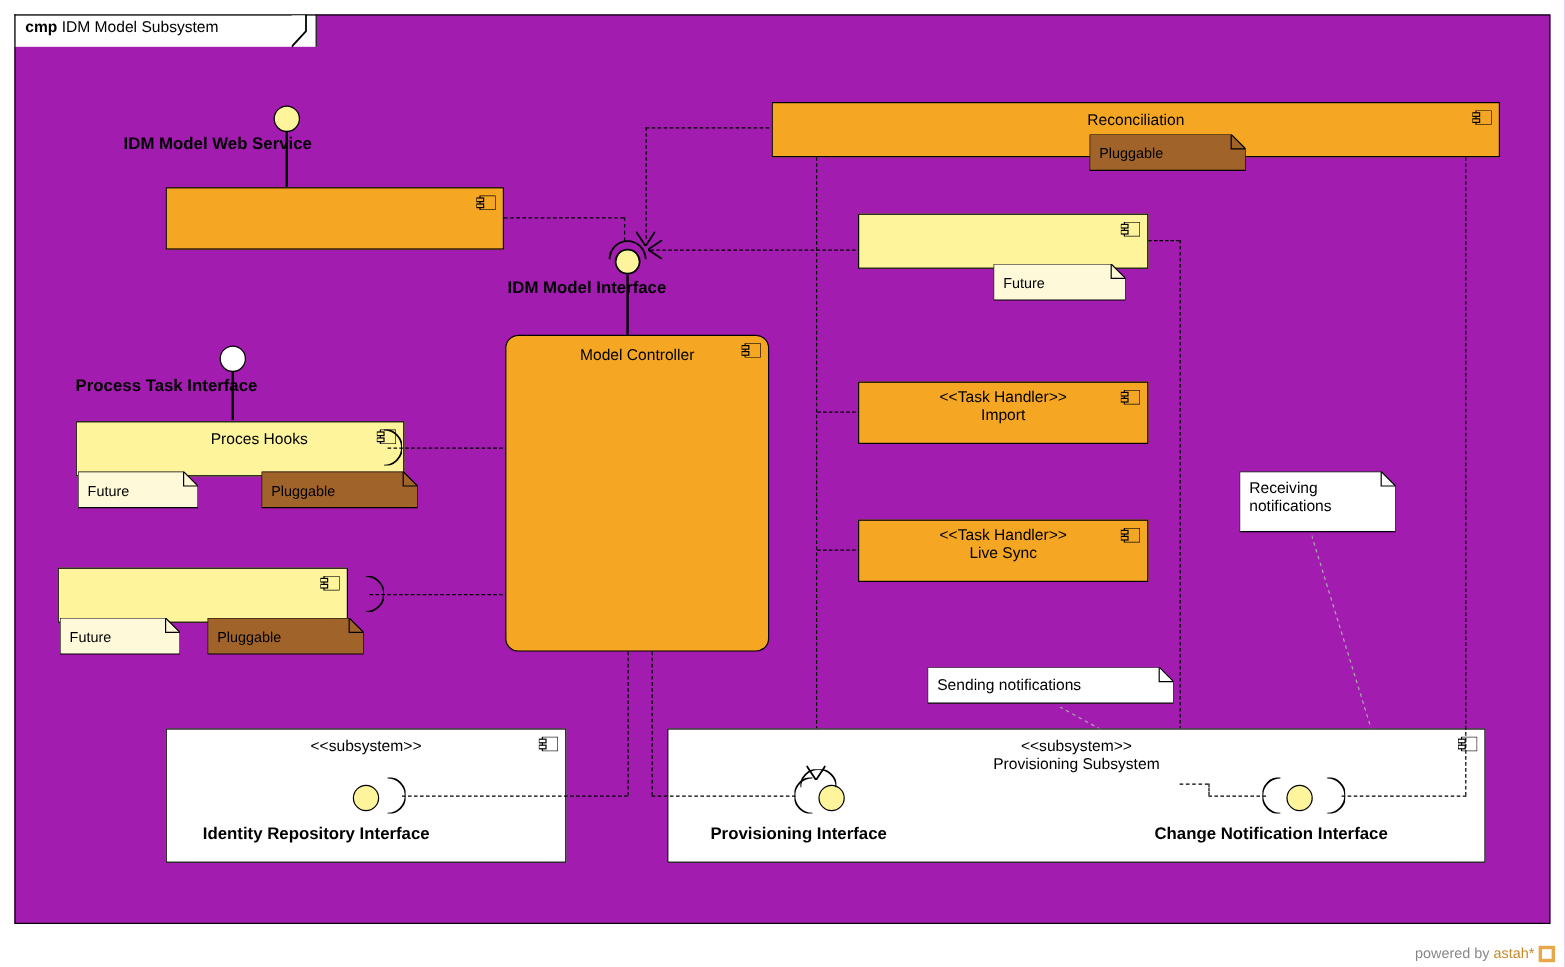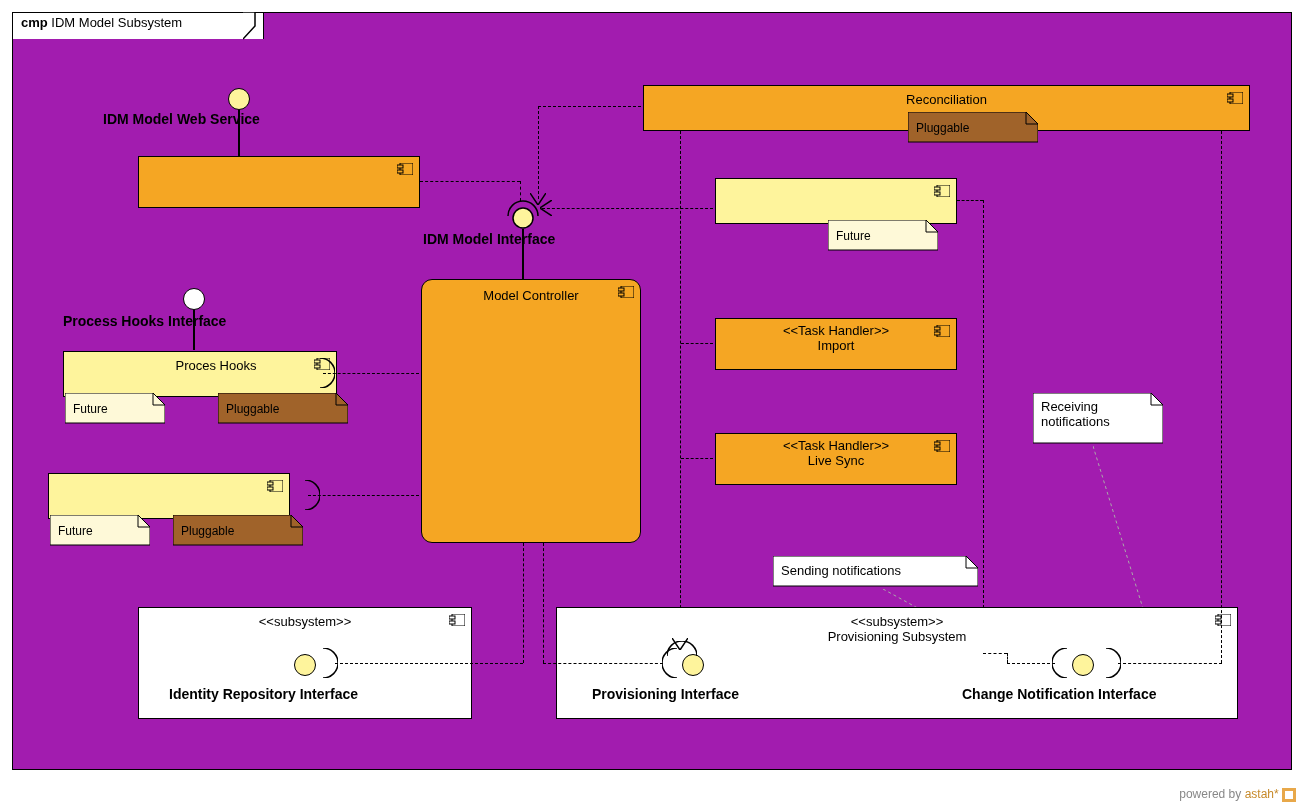--- a/index.html
+++ b/index.html
@@ -120,21 +120,21 @@
     <div style="padding-top:8px;">Model Controller</div>
     <svg class="comp-icon comp-svg" viewBox="0 0 16 12">
         <rect x="3" y="0" width="13" height="12" fill="none" stroke="#000"></rect>
         <rect x="0" y="2" width="6" height="3" fill="#f5a623" stroke="#000"></rect>
         <rect x="0" y="7" width="6" height="3" fill="#f5a623" stroke="#000"></rect>
       </svg>
   </div>
 
   <div class="lollipop-circle" style="left:170px; top:275px; background:#fff;"></div>
   <div class="lollipop-stick" style="left:180px; top:297px; width:1.5px; height:40px;"></div>
-  <div class="label" style="left:50px; top:300px;">Process Hooks Interface</div>
+  <div class="label" style="left:50px; top:300px;">Process Task Interface</div>
 
   <div class="comp comp-yellow" style="left:50px; top:338px; width:240px; height:44px;padding-left:32px;">
     <div style="padding-top:6px;">Proces Hooks</div>
     <svg class="comp-icon comp-svg" viewBox="0 0 16 12">
         <rect x="3" y="0" width="13" height="12" fill="none" stroke="#000"></rect>
         <rect x="0" y="2" width="6" height="3" fill="#fef49c" stroke="#000"></rect>
         <rect x="0" y="7" width="6" height="3" fill="#fef49c" stroke="#000"></rect>
       </svg>
   </div>
 

